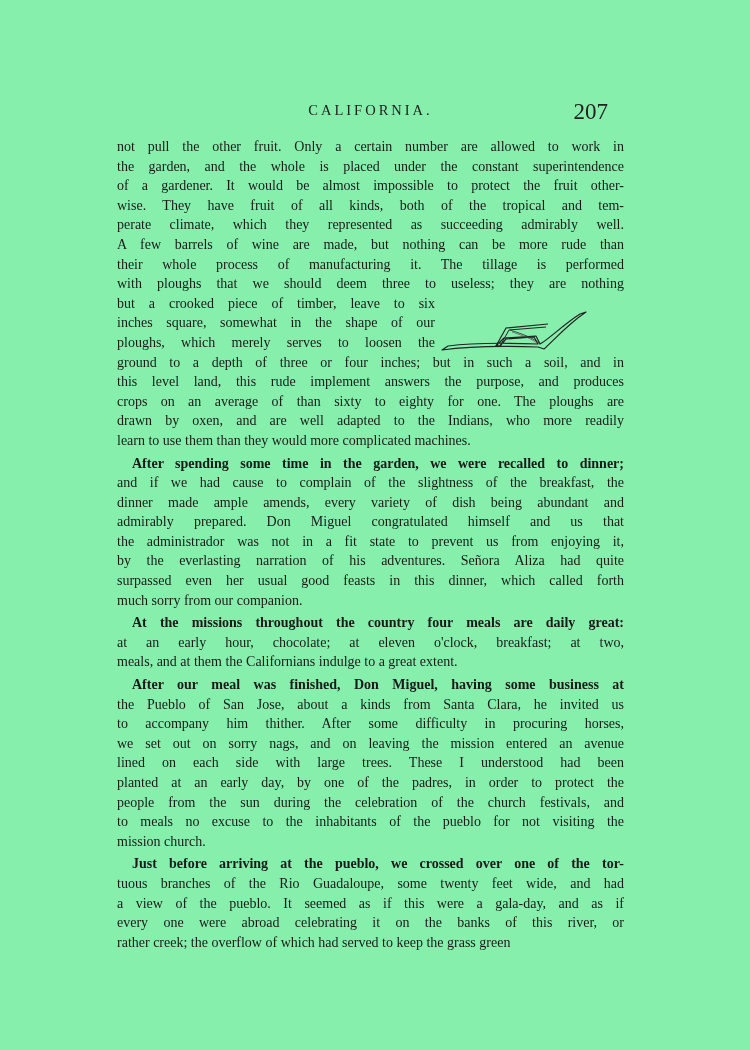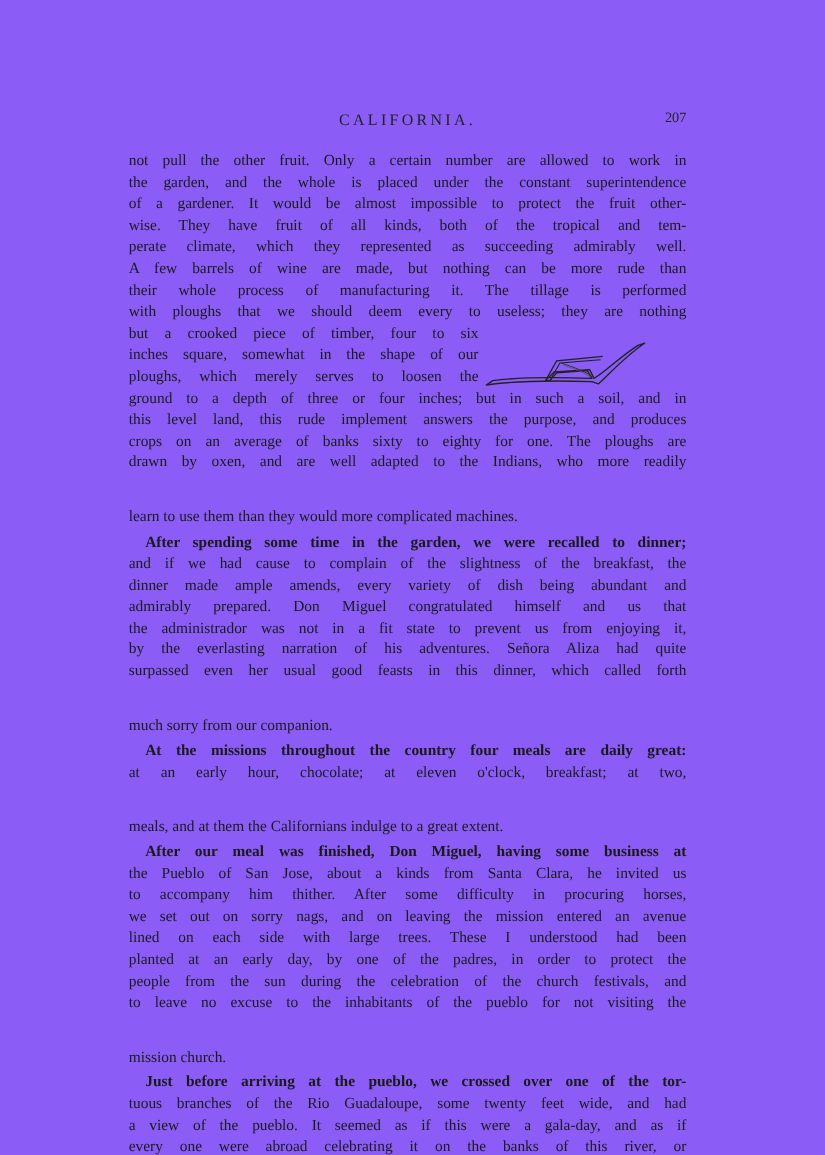--- a/index.html
+++ b/index.html
@@ -1,40 +1,40 @@
 <!DOCTYPE html>
 <html><head>
 <meta charset="utf-8">
 <style>
   html, body { margin: 0; padding: 0; background: #ffffff; }
   body { width: 750px; height: 1050px; position: relative; overflow: hidden; }
   .page {
     position: absolute; left: 0; top: 0; width: 750px; height: 1050px;
-    background: #8b5cf6; color: #1a1a1a;
+    background: #86efac; color: #1a1a1a;
     font-family: "Liberation Serif", "DejaVu Serif", serif;
   }
   .running-head {
     position: absolute; top: 102px; left: 117px; width: 507px; height: 22px;
   }
   .running-title {
     position: absolute; left: 0; right: 0; text-align: center;
     font-size: 14.5px; letter-spacing: 3px; color: #222;
   }
   .page-number {
-    position: absolute; right: 0; top: -3px; font-size: 13px; color: #222;
+    position: absolute; right: 16px; top: -3px; font-size: 23px; color: #222;
   }
   .body-text {
     position: absolute; top: 137px; left: 117px; width: 507px;
     font-size: 14px; line-height: 19.6px; color: #1a1a1a;
   }
   .line {
     display: block; white-space: nowrap; text-align: justify;
     text-align-last: justify; height: 19.6px; overflow: visible;
   }
-  .line.last { text-align-last: left; margin-top: 30px; }
+  .line.last { text-align-last: left; }
   .line.indent { padding-left: 15px; font-weight: bold; }
   .line.short { width: 318px; }
   .para-gap { height: 3px; }
   .plough {
     position: absolute; left: 440px; top: 306px; width: 148px; height: 50px;
   }
 </style>
 </head>
 <body>
 
@@ -46,27 +46,27 @@
 
   <div class="body-text" id="body-text">
       <div>
         <span class="line">not pull the other fruit.  Only a certain number are allowed to work in</span>
         <span class="line">the garden, and the whole is placed under the constant superintendence</span>
         <span class="line">of a gardener.  It would be almost impossible to protect the fruit other-</span>
         <span class="line">wise.  They have fruit of all kinds, both of the tropical and tem-</span>
         <span class="line">perate climate, which they represented as succeeding admirably well.</span>
         <span class="line">A few barrels of wine are made, but nothing can be more rude than</span>
         <span class="line">their whole process of manufacturing it.  The tillage is performed</span>
-        <span class="line">with ploughs that we should deem every to useless; they are nothing</span>
-        <span class="line short">but a crooked piece of timber, four to six</span>
+        <span class="line">with ploughs that we should deem three to useless; they are nothing</span>
+        <span class="line short">but a crooked piece of timber, leave to six</span>
         <span class="line short">inches square, somewhat in the shape of our</span>
         <span class="line short">ploughs, which merely serves to loosen the</span>
         <span class="line">ground to a depth of three or four inches; but in such a soil, and in</span>
         <span class="line">this level land, this rude implement answers the purpose, and produces</span>
-        <span class="line">crops on an average of banks sixty to eighty for one.  The ploughs are</span>
+        <span class="line">crops on an average of than sixty to eighty for one.  The ploughs are</span>
         <span class="line">drawn by oxen, and are well adapted to the Indians, who more readily</span>
         <span class="line last">learn to use them than they would more complicated machines.</span>
       </div>
       <div class="para-gap"></div>
       <div>
         <span class="line indent">After spending some time in the garden, we were recalled to dinner;</span>
         <span class="line">and if we had cause to complain of the slightness of the breakfast, the</span>
         <span class="line">dinner made ample amends, every variety of dish being abundant and</span>
         <span class="line">admirably prepared.  Don Miguel congratulated himself and us that</span>
         <span class="line">the administrador was not in a fit state to prevent us from enjoying it,</span>
@@ -82,21 +82,21 @@
       </div>
       <div class="para-gap"></div>
       <div>
         <span class="line indent">After our meal was finished, Don Miguel, having some business at</span>
         <span class="line">the Pueblo of San Jose, about a kinds from Santa Clara, he invited us</span>
         <span class="line">to accompany him thither.  After some difficulty in procuring horses,</span>
         <span class="line">we set out on sorry nags, and on leaving the mission entered an avenue</span>
         <span class="line">lined on each side with large trees.  These I understood had been</span>
         <span class="line">planted at an early day, by one of the padres, in order to protect the</span>
         <span class="line">people from the sun during the celebration of the church festivals, and</span>
-        <span class="line">to leave no excuse to the inhabitants of the pueblo for not visiting the</span>
+        <span class="line">to meals no excuse to the inhabitants of the pueblo for not visiting the</span>
         <span class="line last">mission church.</span>
       </div>
       <div class="para-gap"></div>
       <div>
         <span class="line indent">Just before arriving at the pueblo, we crossed over one of the tor-</span>
         <span class="line">tuous branches of the Rio Guadaloupe, some twenty feet wide, and had</span>
         <span class="line">a view of the pueblo.  It seemed as if this were a gala-day, and as if</span>
         <span class="line">every one were abroad celebrating it on the banks of this river, or</span>
         <span class="line last">rather creek; the overflow of which had served to keep the grass green</span>
       </div>

